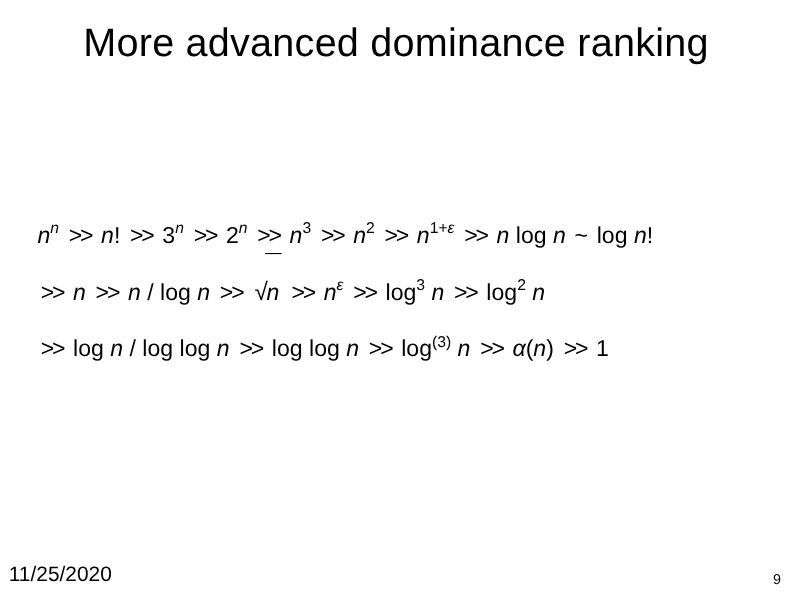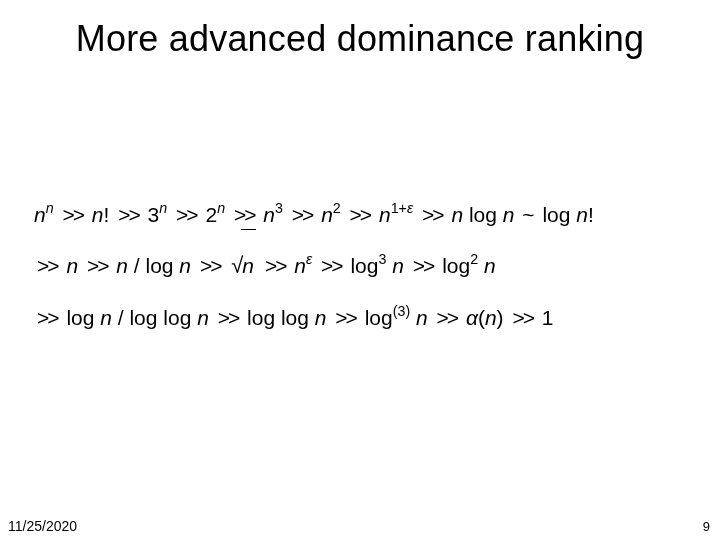--- a/index.html
+++ b/index.html
@@ -73,21 +73,21 @@
     top: -0.55em;
   }
   .sqrt-bar .inner {
     position: relative;
     top: 0.55em;
   }
   .footer-date {
     position: absolute;
     left: 8px;
     bottom: 6px;
-    font-size: 14px;
+    font-size: 19px;
   }
   .footer-page {
     position: absolute;
     right: 10px;
     bottom: 6px;
     font-size: 13px;
   }
 </style>
 </head>
 <body>

